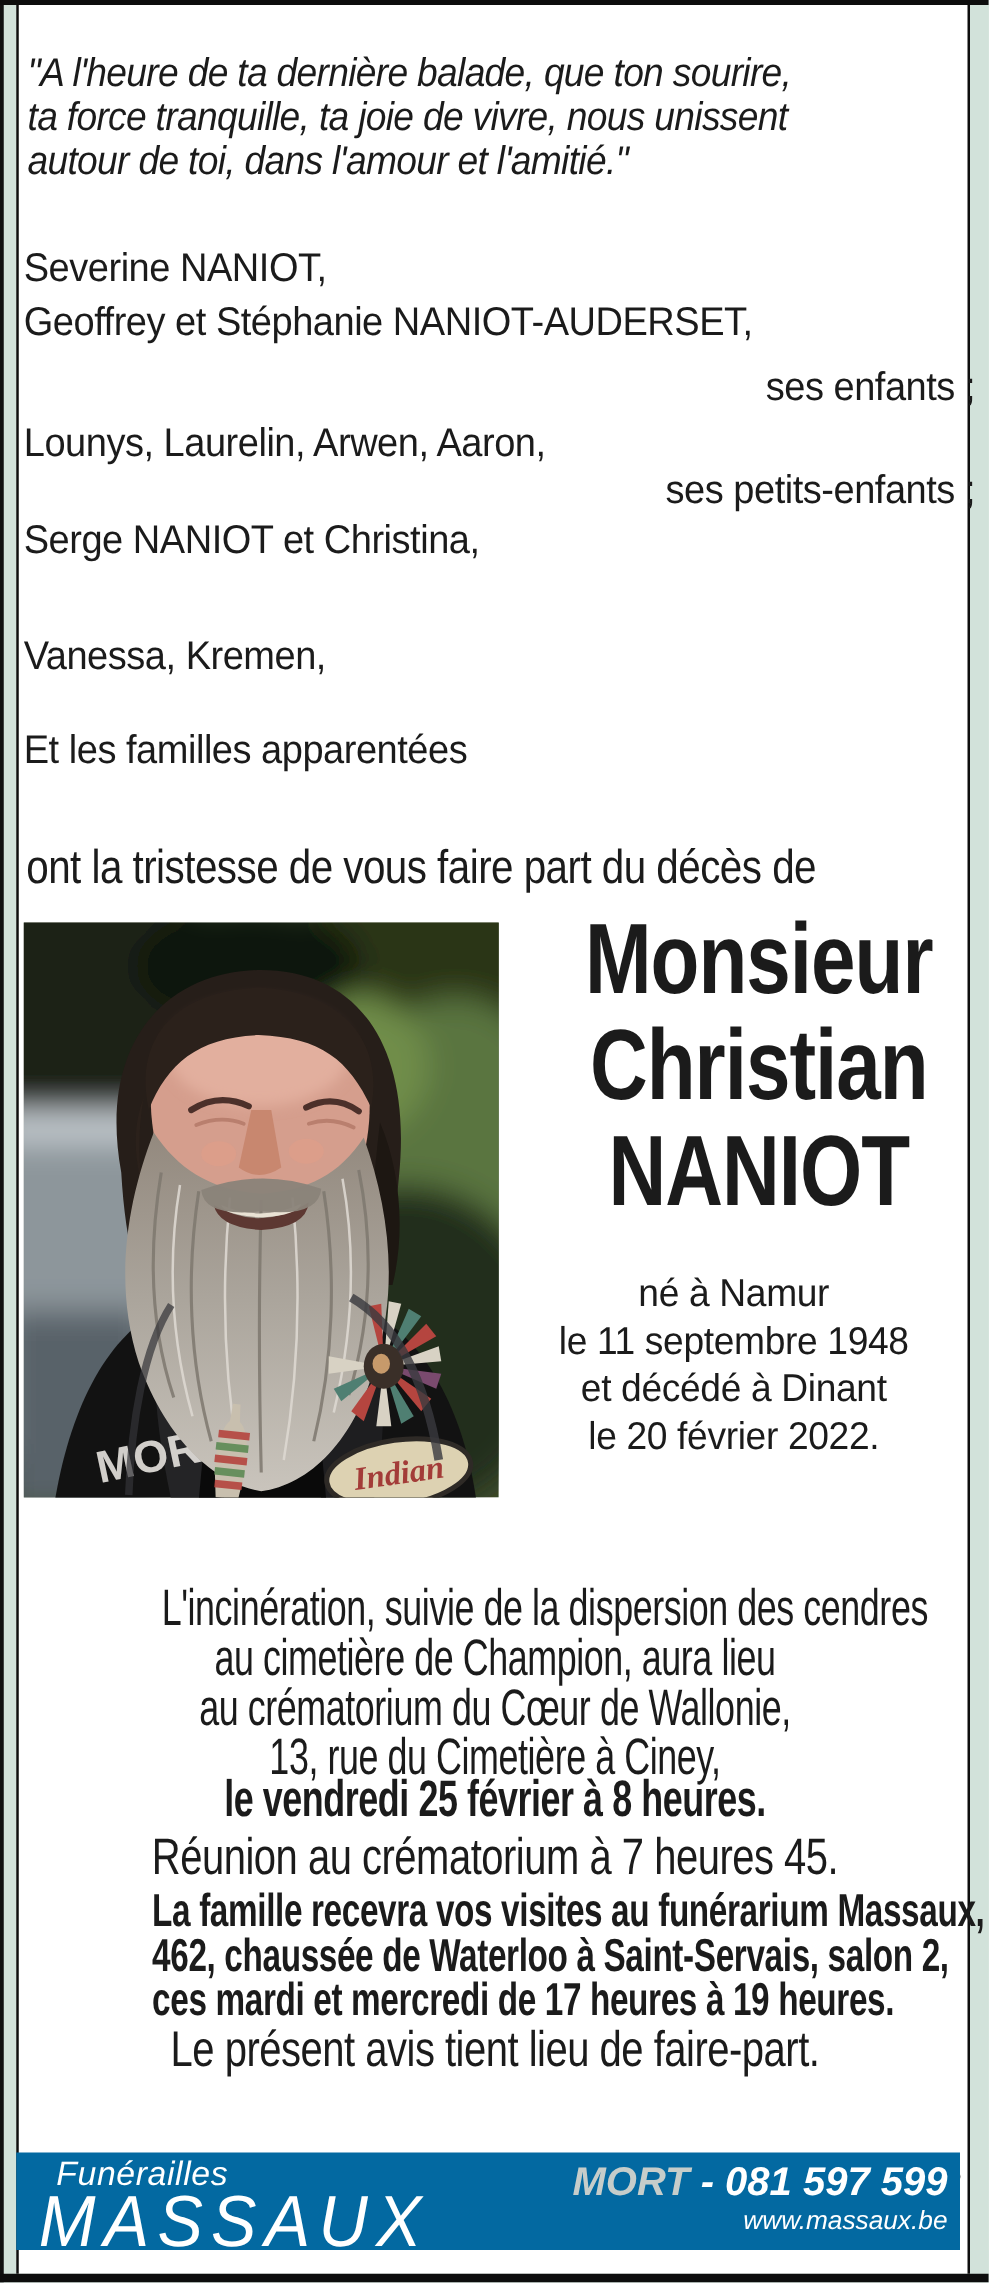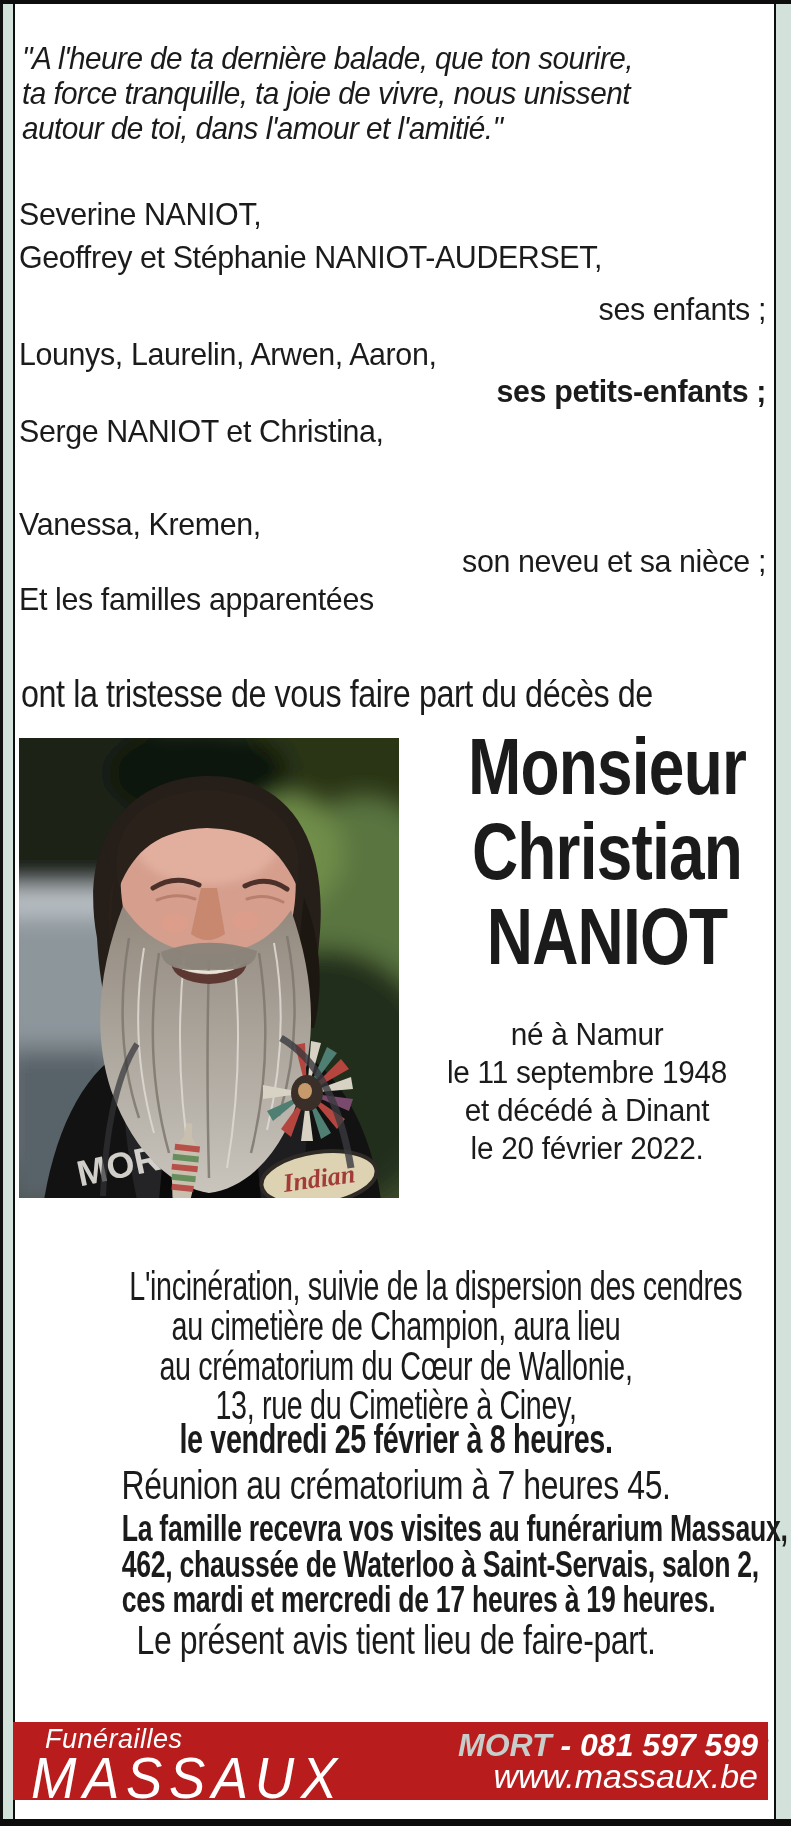--- a/index.html
+++ b/index.html
@@ -8,71 +8,68 @@
   .page{position:absolute;inset:0;}
   .rule-top{position:absolute;left:0;top:0;width:791px;height:4px;background:#0d0d0d;}
   .rule-bottom{position:absolute;left:0;top:1819px;width:791px;height:7px;background:#0d0d0d;}
   .edge-left{position:absolute;left:0;top:0;width:3px;height:1826px;background:#101010;}
   .sheet{position:absolute;left:13px;top:4px;width:763px;height:1815px;background:#ffffff;
          border-left:2px solid #0e0e0e;border-right:2px solid #0e0e0e;box-sizing:border-box;}
   .t{position:absolute;white-space:nowrap;line-height:1.18;}
   .quote{font-style:italic;font-size:32px;letter-spacing:-0.6px;transform:scaleX(0.93);transform-origin:0 50%;}
   .fam{font-size:32px;letter-spacing:-0.4px;transform:scaleX(0.95);transform-origin:0 50%;}
   .rel{font-size:32px;letter-spacing:-0.4px;text-align:right;transform:scaleX(0.95);transform-origin:100% 50%;}
-  .relwrap{position:absolute;left:15px;width:751px;}
+  .relwrap{position:absolute;left:29px;width:751px;}
   .announce{font-size:38px;letter-spacing:-0.5px;transform:scaleX(0.85);transform-origin:0 50%;}
   .ctr{left:15px;width:762px;text-align:center;}
   .cer{font-size:41px;letter-spacing:-0.5px;transform:scaleX(0.70);transform-origin:50% 50%;}
   .cerb{font-size:41px;font-weight:bold;letter-spacing:-0.5px;transform:scaleX(0.70);transform-origin:50% 50%;}
   .meet{font-size:41px;letter-spacing:-0.5px;transform:scaleX(0.78);transform-origin:50% 50%;}
   .visit{font-size:37px;font-weight:bold;letter-spacing:-0.4px;transform:scaleX(0.72);transform-origin:50% 50%;}
   .closing{font-size:40px;letter-spacing:-0.5px;transform:scaleX(0.80);transform-origin:50% 50%;}
   .ref{font-size:26px;letter-spacing:0.5px;text-align:right;margin-top:36px;}
   .namecol{position:absolute;left:418px;top:724px;width:378px;text-align:center;}
   .bigname{font-weight:bold;font-size:80px;line-height:85px;letter-spacing:-1px;
            transform:scaleX(0.80);transform-origin:50% 0;white-space:nowrap;}
   .vitals{position:absolute;left:398px;top:1016px;width:378px;text-align:center;
           font-size:31px;line-height:38px;letter-spacing:-0.3px;transform:scaleX(0.96);transform-origin:50% 0;}
   .photo{position:absolute;left:19px;top:738px;width:380px;height:460px;}
-  .banner{position:absolute;left:13px;top:1722px;width:755px;height:78px;background:#b91c1c;}
+  .banner{position:absolute;left:13px;top:1722px;width:755px;height:78px;background:#0369a1;}
   .brand-top{position:absolute;left:32px;top:2px;color:#fff;font-style:italic;font-size:27px;letter-spacing:0.5px;}
   .brand-name{position:absolute;left:18px;top:22px;color:#fff;font-style:italic;font-size:58px;
               letter-spacing:7px;white-space:nowrap;transform:scaleX(0.94);transform-origin:0 0;}
   .contact{position:absolute;right:10px;top:6px;text-align:right;font-style:italic;color:#fff;}
   .contact .l1{font-size:32px;font-weight:bold;line-height:34px;letter-spacing:0;}
   .contact .l1 .city{color:#c6cdca;}
-  .contact .l2{font-size:34px;line-height:29px;}
+  .contact .l2{font-size:21px;line-height:29px;}
 </style>
 </head>
 <body>
 
 <div class="page">
   <div class="edge-left"></div>
   <div class="sheet"></div>
   <div class="rule-top"></div>
   <div class="rule-bottom"></div>
 
   <div class="t quote" style="left:22px;top:40px;">"A l'heure de ta dernière balade, que ton sourire,</div>
   <div class="t quote" style="left:22px;top:75px;">ta force tranquille, ta joie de vivre, nous unissent</div>
   <div class="t quote" style="left:22px;top:110px;">autour de toi, dans l'amour et l'amitié."</div>
 
   <div class="t fam" style="left:19px;top:196px;">Severine NANIOT,</div>
   <div class="t fam" style="left:19px;top:239px;">Geoffrey et Stéphanie NANIOT-AUDERSET,</div>
   <div class="relwrap" style="top:291px;">
     <div class="rel">ses enfants ;</div>
   </div>
   <div class="t fam" style="left:19px;top:336px;">Lounys, Laurelin, Arwen, Aaron,</div>
-  <div class="relwrap" style="top:373px;font-weight:bold;">
+  <div class="relwrap" style="top:373px;">
     <div class="rel">ses petits-enfants ;</div>
   </div>
   <div class="t fam" style="left:19px;top:413px;">Serge NANIOT et Christina,</div>
   <div class="t fam" style="left:19px;top:506px;">Vanessa, Kremen,</div>
-  <div class="relwrap" style="top:543px;">
-    <div class="rel">son neveu et sa nièce ;</div>
-  </div>
   <div class="t fam" style="left:19px;top:581px;">Et les familles apparentées</div>
 
   <div class="t announce" style="left:21px;top:672px;">ont la tristesse de vous faire part du décès de</div>
 
   <svg class="photo" viewBox="0 0 380 460" preserveAspectRatio="none">
     <defs>
       <filter id="b12" x="-30%" y="-30%" width="160%" height="160%">
           <feGaussianBlur stdDeviation="12"></feGaussianBlur>
         </filter>
       <filter id="b5" x="-30%" y="-30%" width="160%" height="160%">

